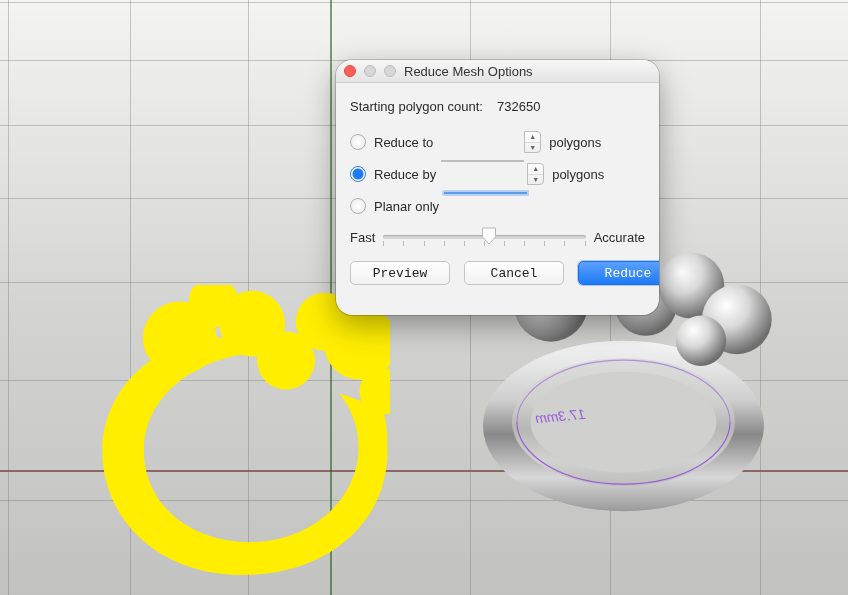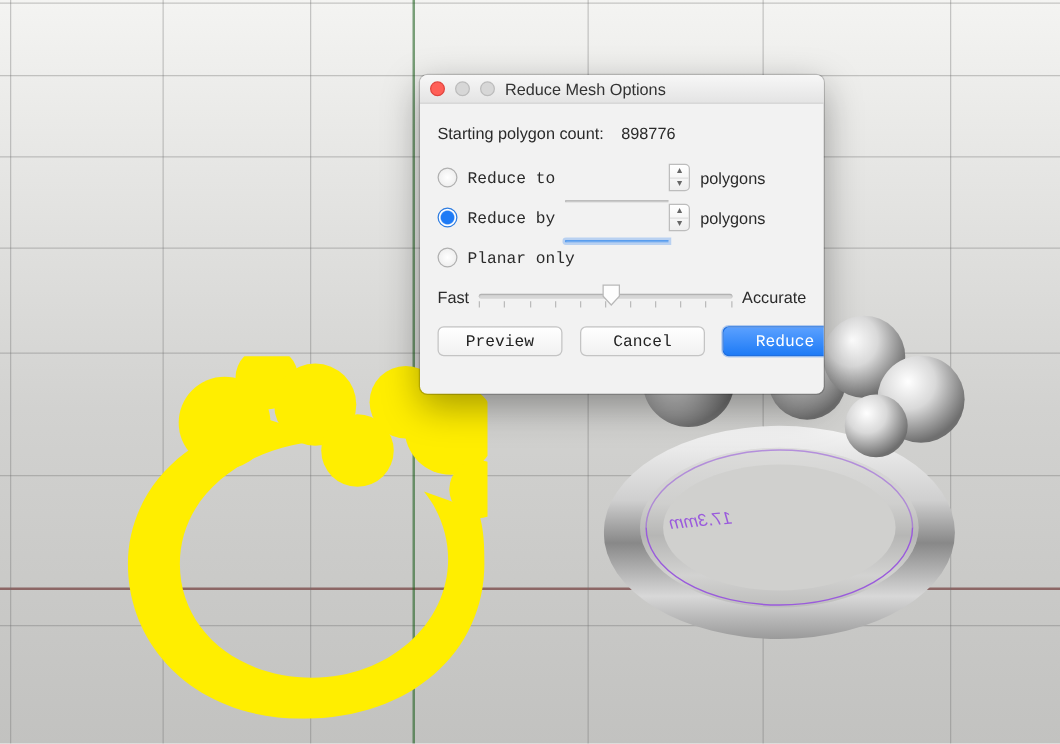--- a/index.html
+++ b/index.html
@@ -60,21 +60,21 @@
     transform: rotate(-5deg) scaleX(-1);
   }
 
   
   .dialog {
     position: absolute;
     left: 336px;
     top: 60px;
     width: 323px;
     background: #f2f2f2;
-    border-radius: 6px;
+    border-radius: 16px;
     box-shadow: 0 0 0 1px rgba(0,0,0,.18), 0 10px 30px rgba(0,0,0,.35);
     overflow: hidden;
   }
   .titlebar {
     height: 22px;
     background: linear-gradient(#f7f7f7,#e4e4e4);
     border-bottom: 1px solid #cfcfcf;
     display: flex;
     align-items: center;
     padding: 0 8px;
@@ -90,21 +90,21 @@
     flex:1 1 auto; text-align:left;
     font-size:13px; color:#333;
   }
   .dialog-body { padding: 10px 14px 30px 14px; }
 
   .row {
     display:flex; align-items:center;
     min-height:26px; gap:8px;
     margin-bottom:6px;
   }
-  .row label { white-space:nowrap;font-family:Liberation Mono, monospace; }
+  .row label { white-space:nowrap; }
   .poly-row { margin-bottom:10px; }
   .poly-row .val { margin-left:6px; }
 
   .radio {
     appearance:none;
     width:16px; height:16px;
     border:1px solid #b0b0b0;
     border-radius:50%;
     background: radial-gradient(#fff,#e9e9e9);
     position:relative;
@@ -294,21 +294,21 @@
         <div class="dot grey"></div>
         <div class="dot grey"></div>
       </div>
       <div class="title">Reduce Mesh Options</div>
     </div>
 
     <div class="dialog-body">
 
       <div class="row poly-row">
         <span>Starting polygon count:</span>
-        <span class="val">898776</span>
+        <span class="val">732650</span>
       </div>
 
       <div class="row">
         <input type="radio" class="radio" name="mode" style="">
         <label>Reduce to</label>
         <div class="numbox">
           <input type="text" disabled="" value="808898" style="">
           <div class="spinner">
             <div>▲</div>
             <div>▼</div>

